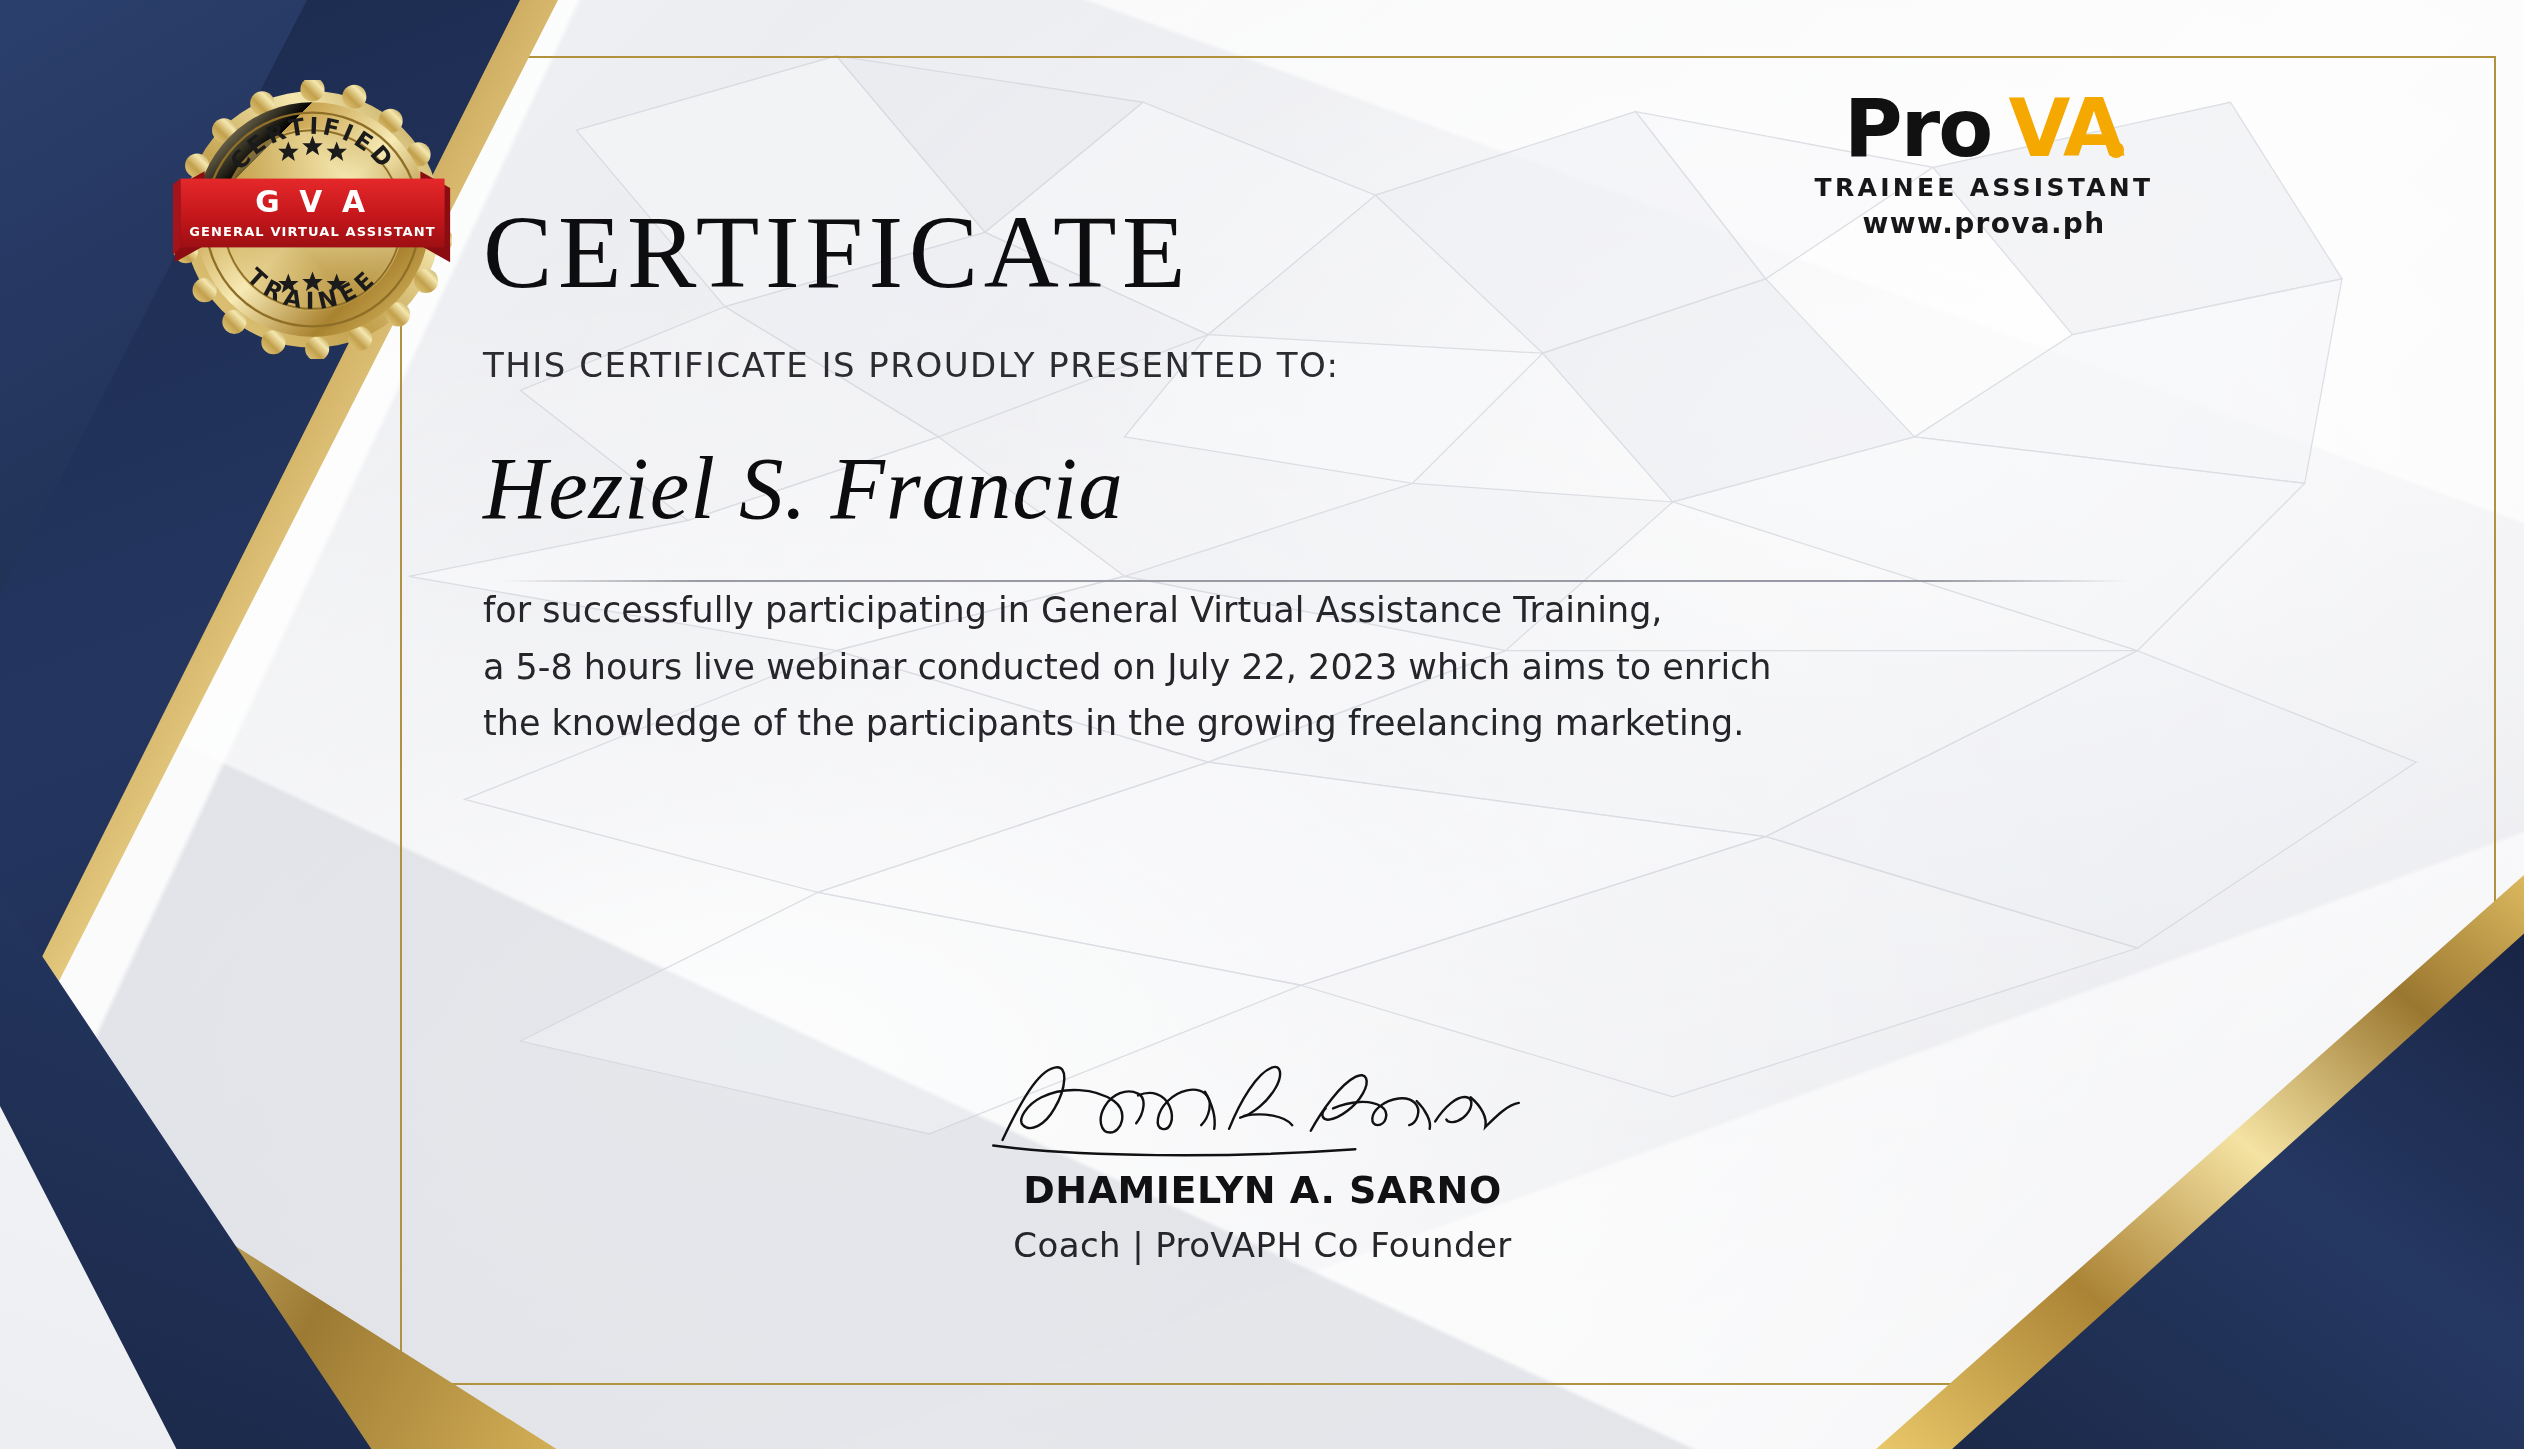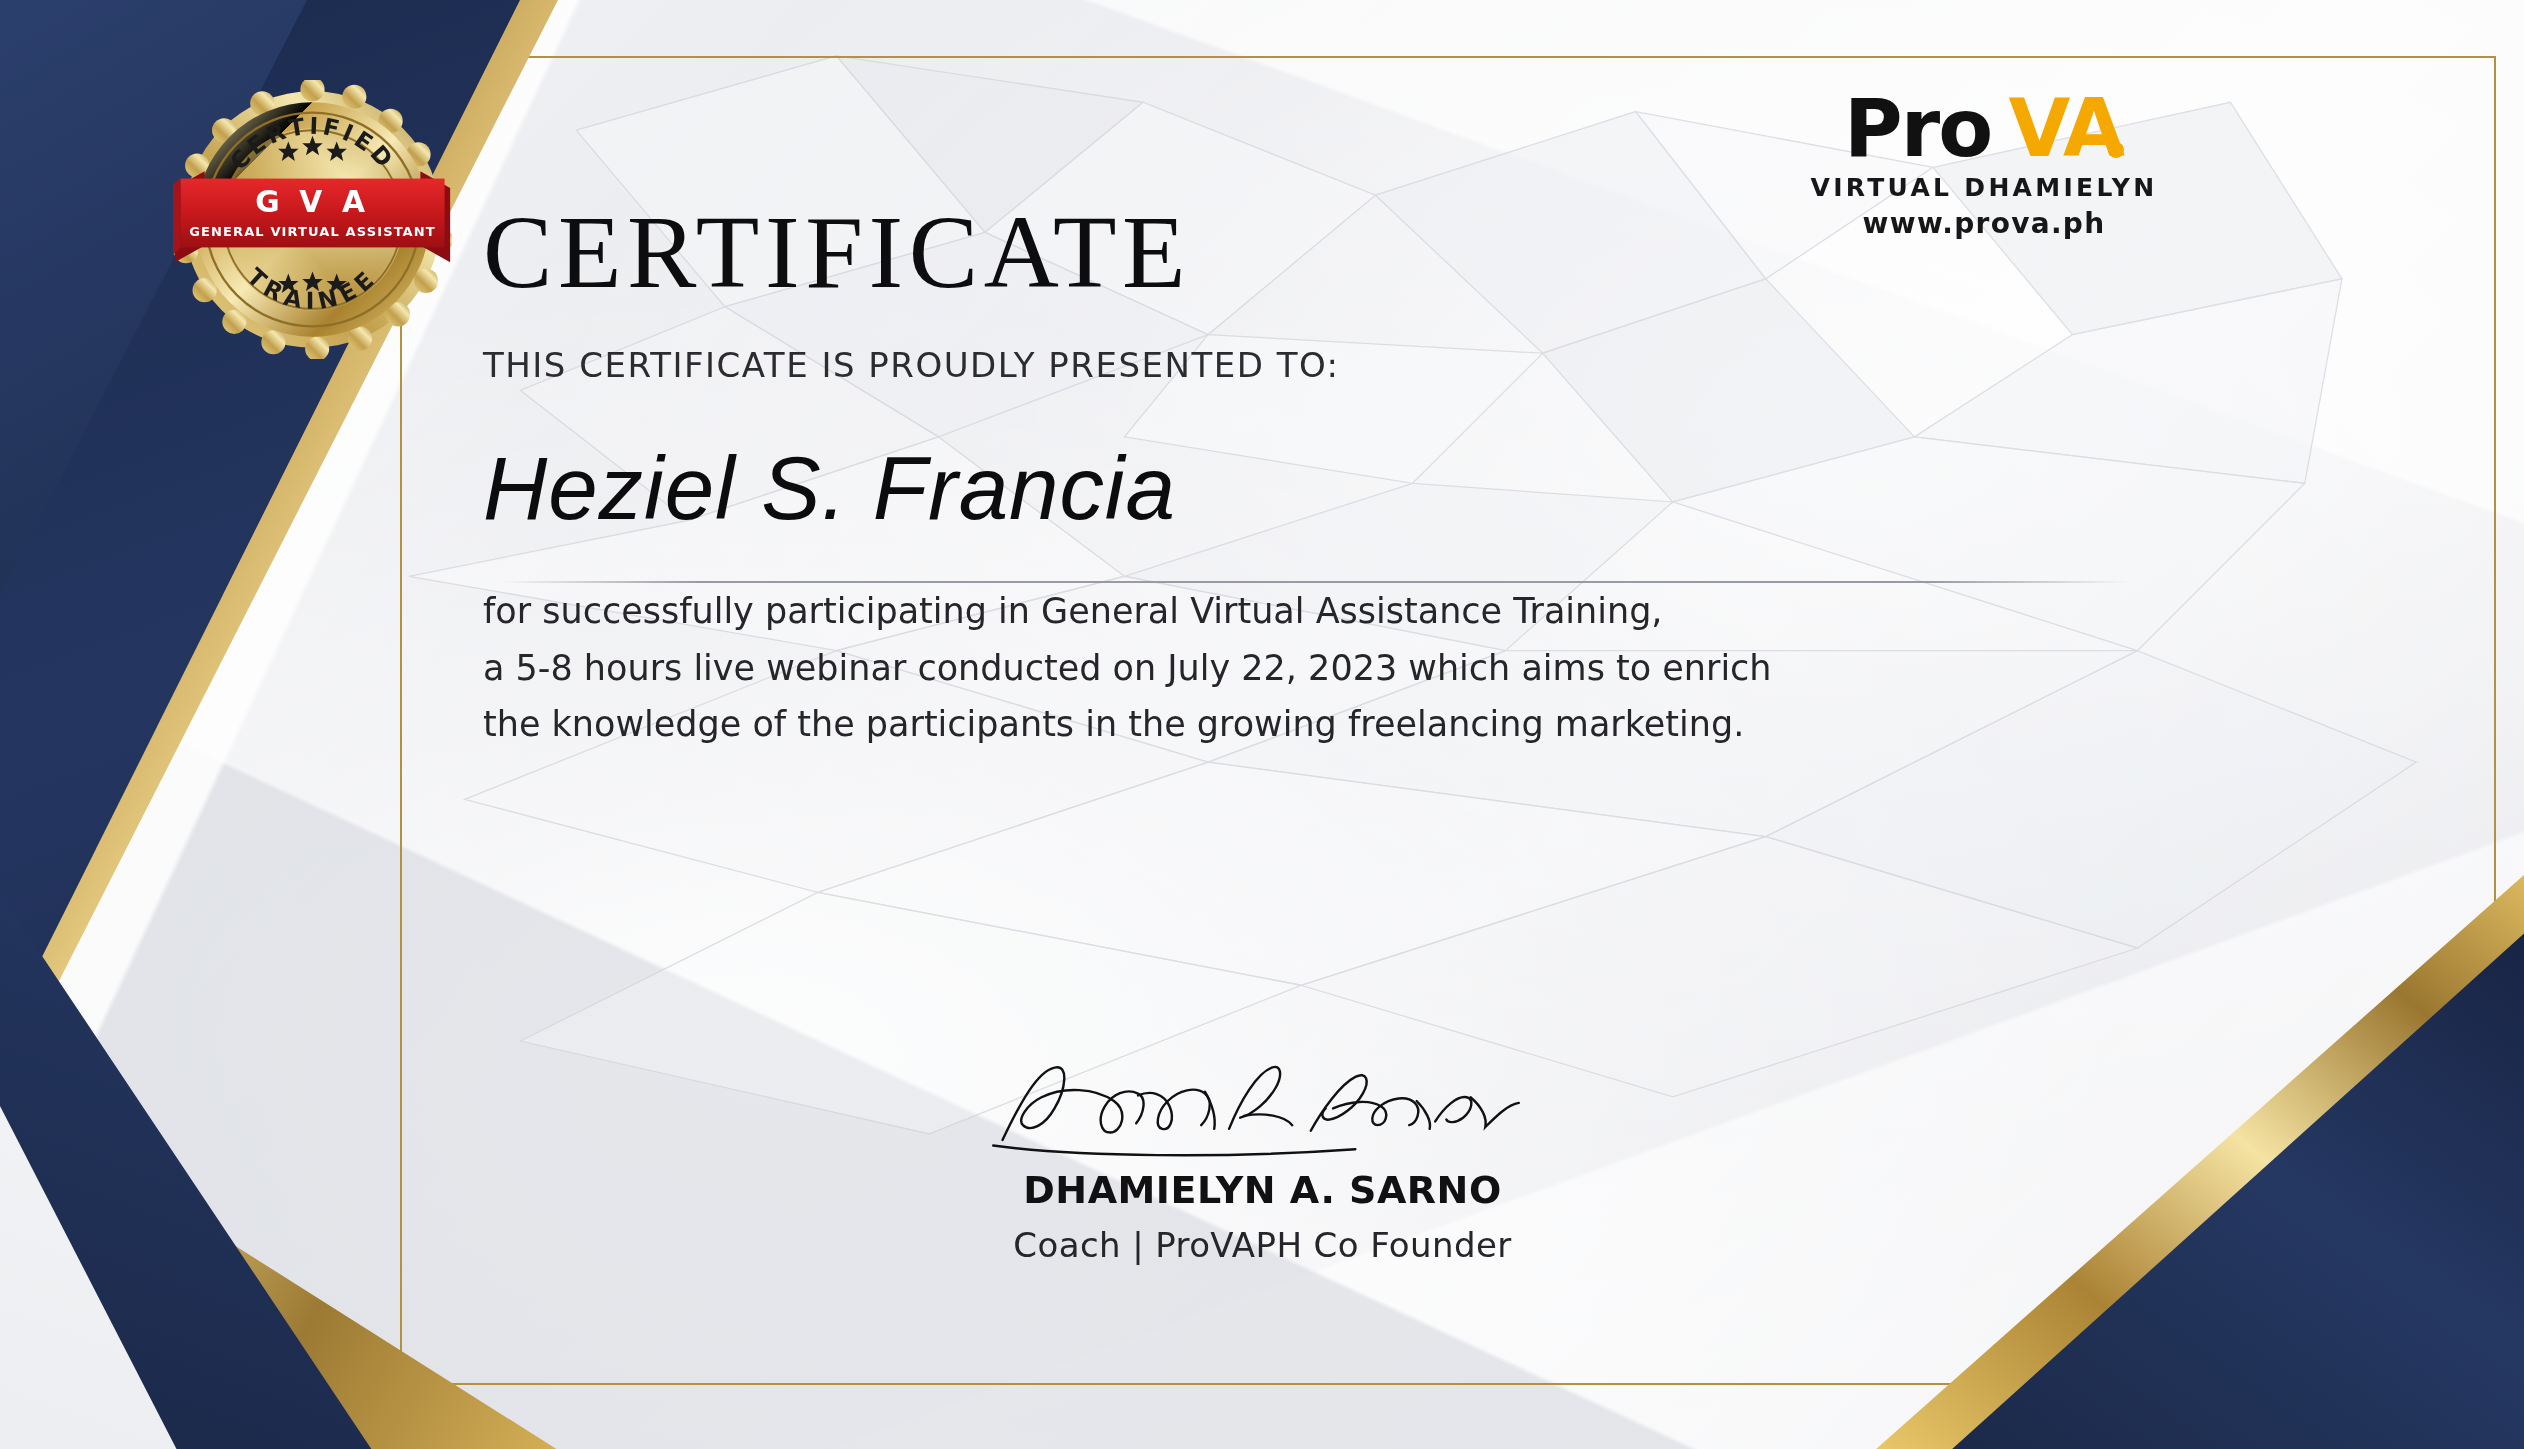--- a/index.html
+++ b/index.html
@@ -210,21 +210,21 @@
     margin-top: 24px;
   }
   .presented {
     font-family: "DejaVu Sans", sans-serif;
     font-size: 34px;
     letter-spacing: 1.5px;
     color: #2b2b30;
     margin-top: 41px;
   }
   .recipient {
-    font-family: Liberation Sans, sans-serif;
+    font-family: Liberation Serif, serif;
     font-style: italic;
     font-size: 89px;
     color: #0c0c0e;
     margin-top: 52px;
     letter-spacing: 0.9px;
   }
   .divider {
     height: 1.9px;
     background: linear-gradient(to right, rgba(150,150,160,0) 0%, #9a9aa4 12%, #9a9aa4 88%, rgba(150,150,160,0) 100%);
     margin: 41px auto 0;
@@ -402,21 +402,21 @@
       </g>
     </svg>
   </div>
 
   <div class="logo">
     <div class="logo-mark">
       <span class="logo-pro">Pro</span>
         <span class="logo-va">VA</span>
         <span class="logo-dot"></span>
     </div>
-    <div class="logo-sub">VIRTUAL DHAMIELYN</div>
+    <div class="logo-sub">TRAINEE ASSISTANT</div>
     <div class="logo-url">www.prova.ph</div>
   </div>
 
   <div class="content">
     <div class="title">CERTIFICATE</div>
     <div class="presented">THIS CERTIFICATE IS PROUDLY PRESENTED TO:</div>
     <div class="recipient">Heziel S. Francia</div>
     <div class="divider"></div>
     <div class="body-text">
       <div>for successfully participating in General Virtual Assistance Training,</div>

